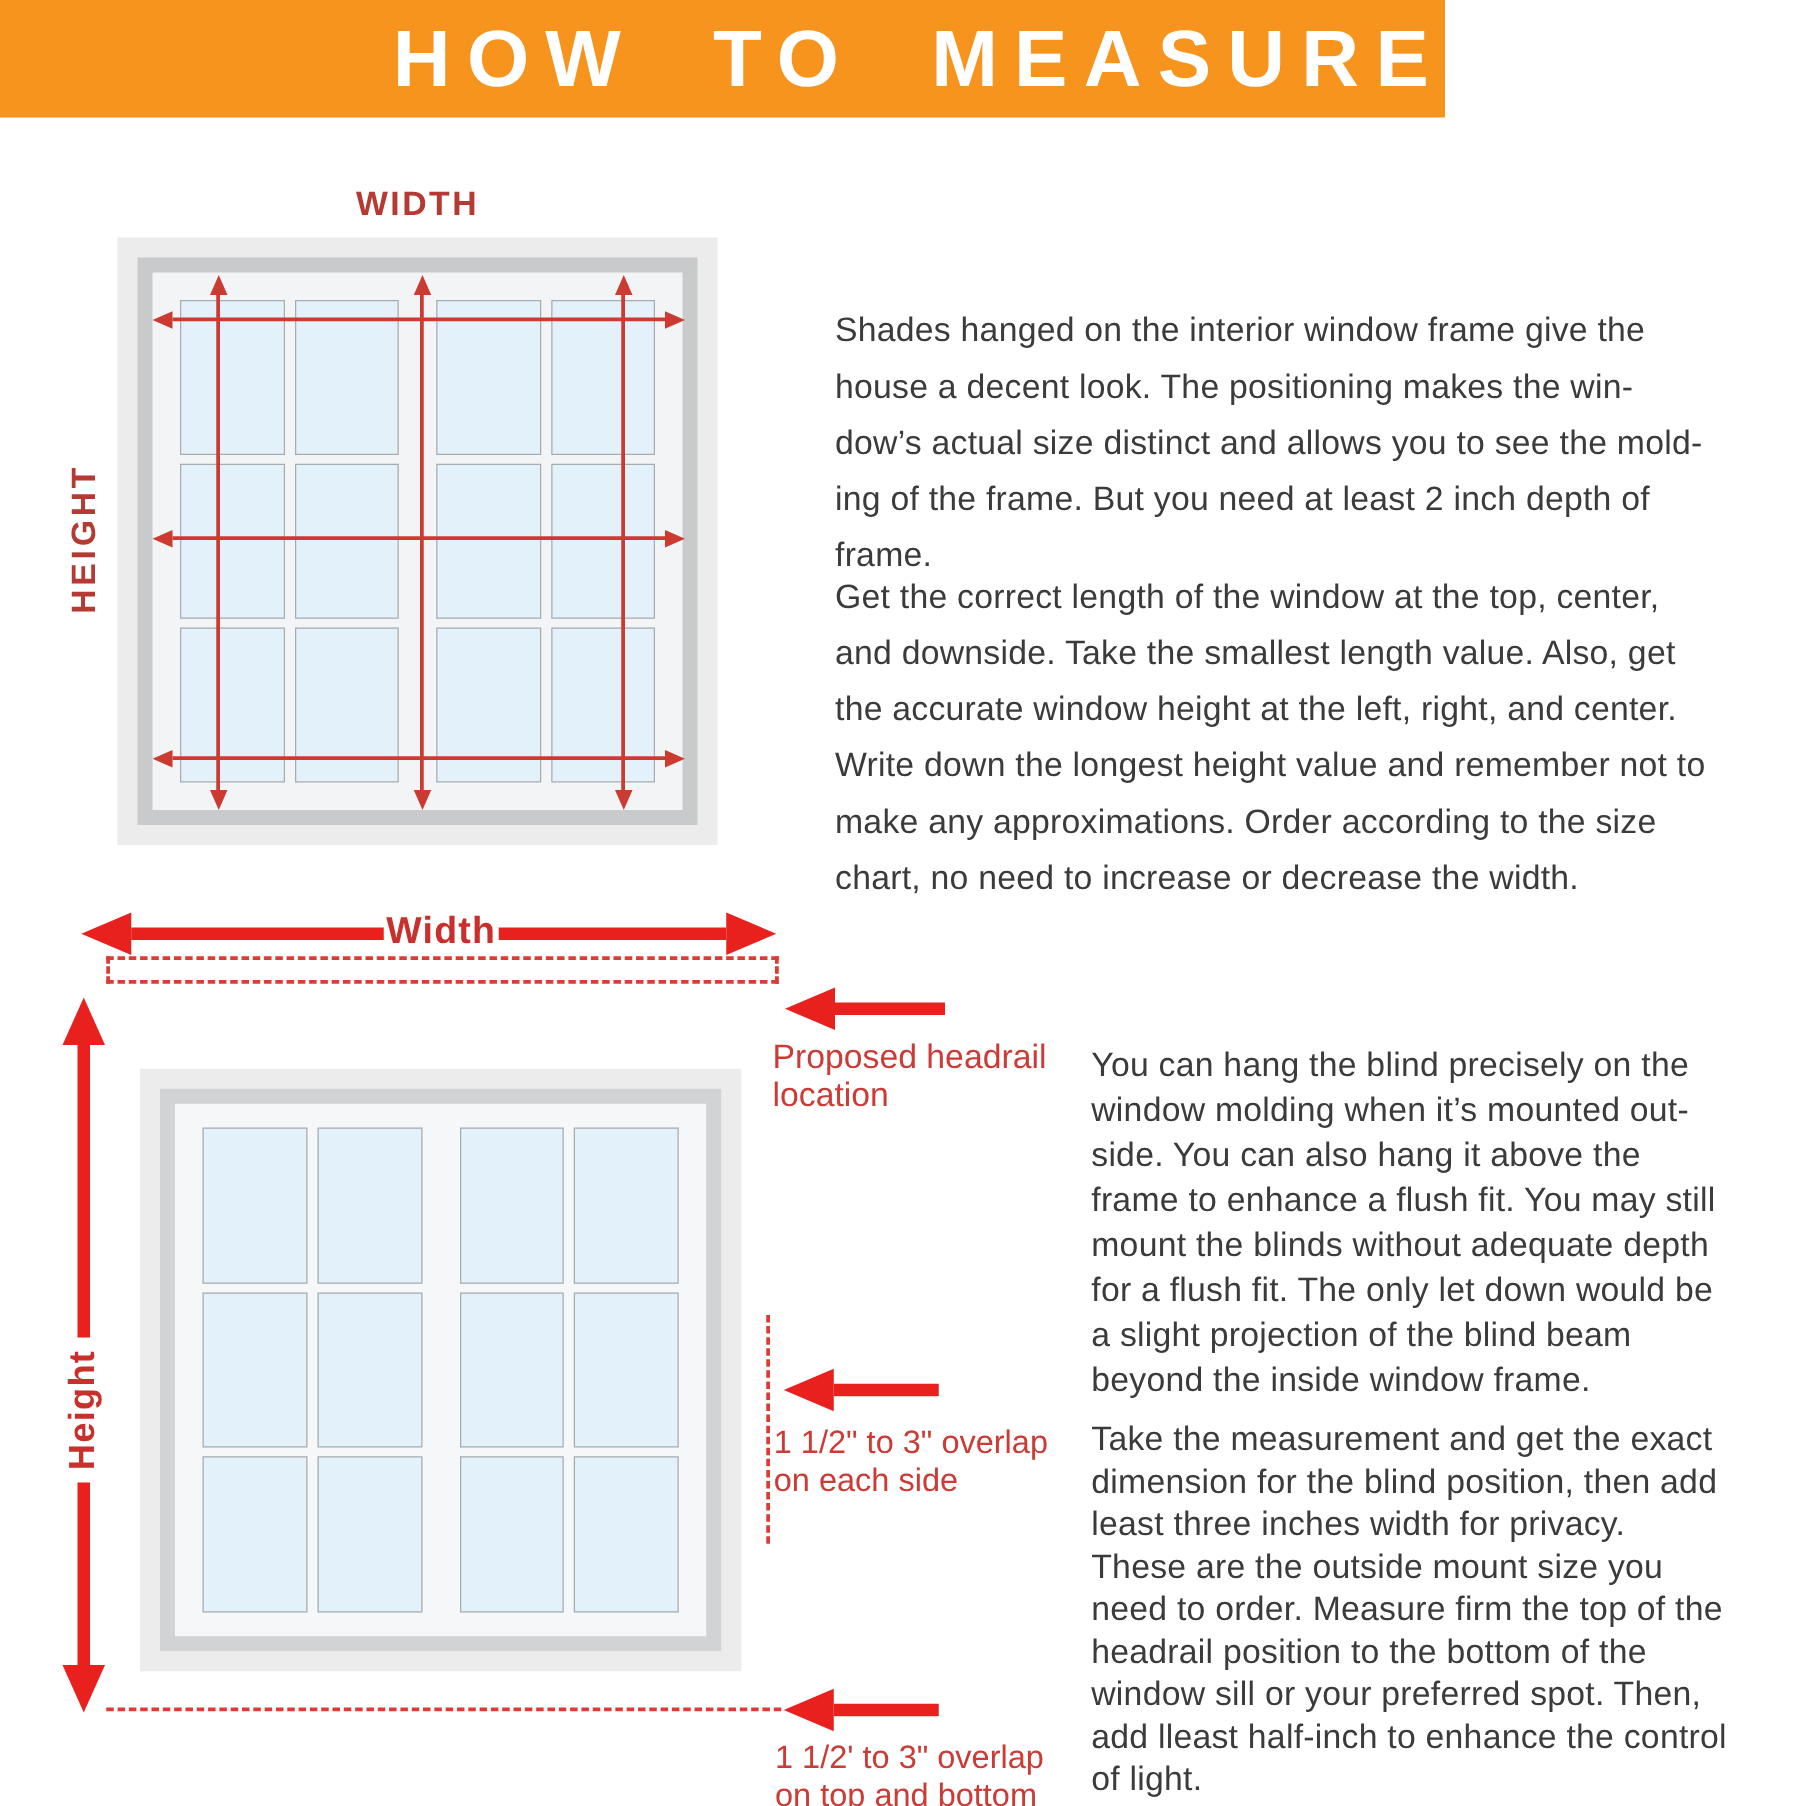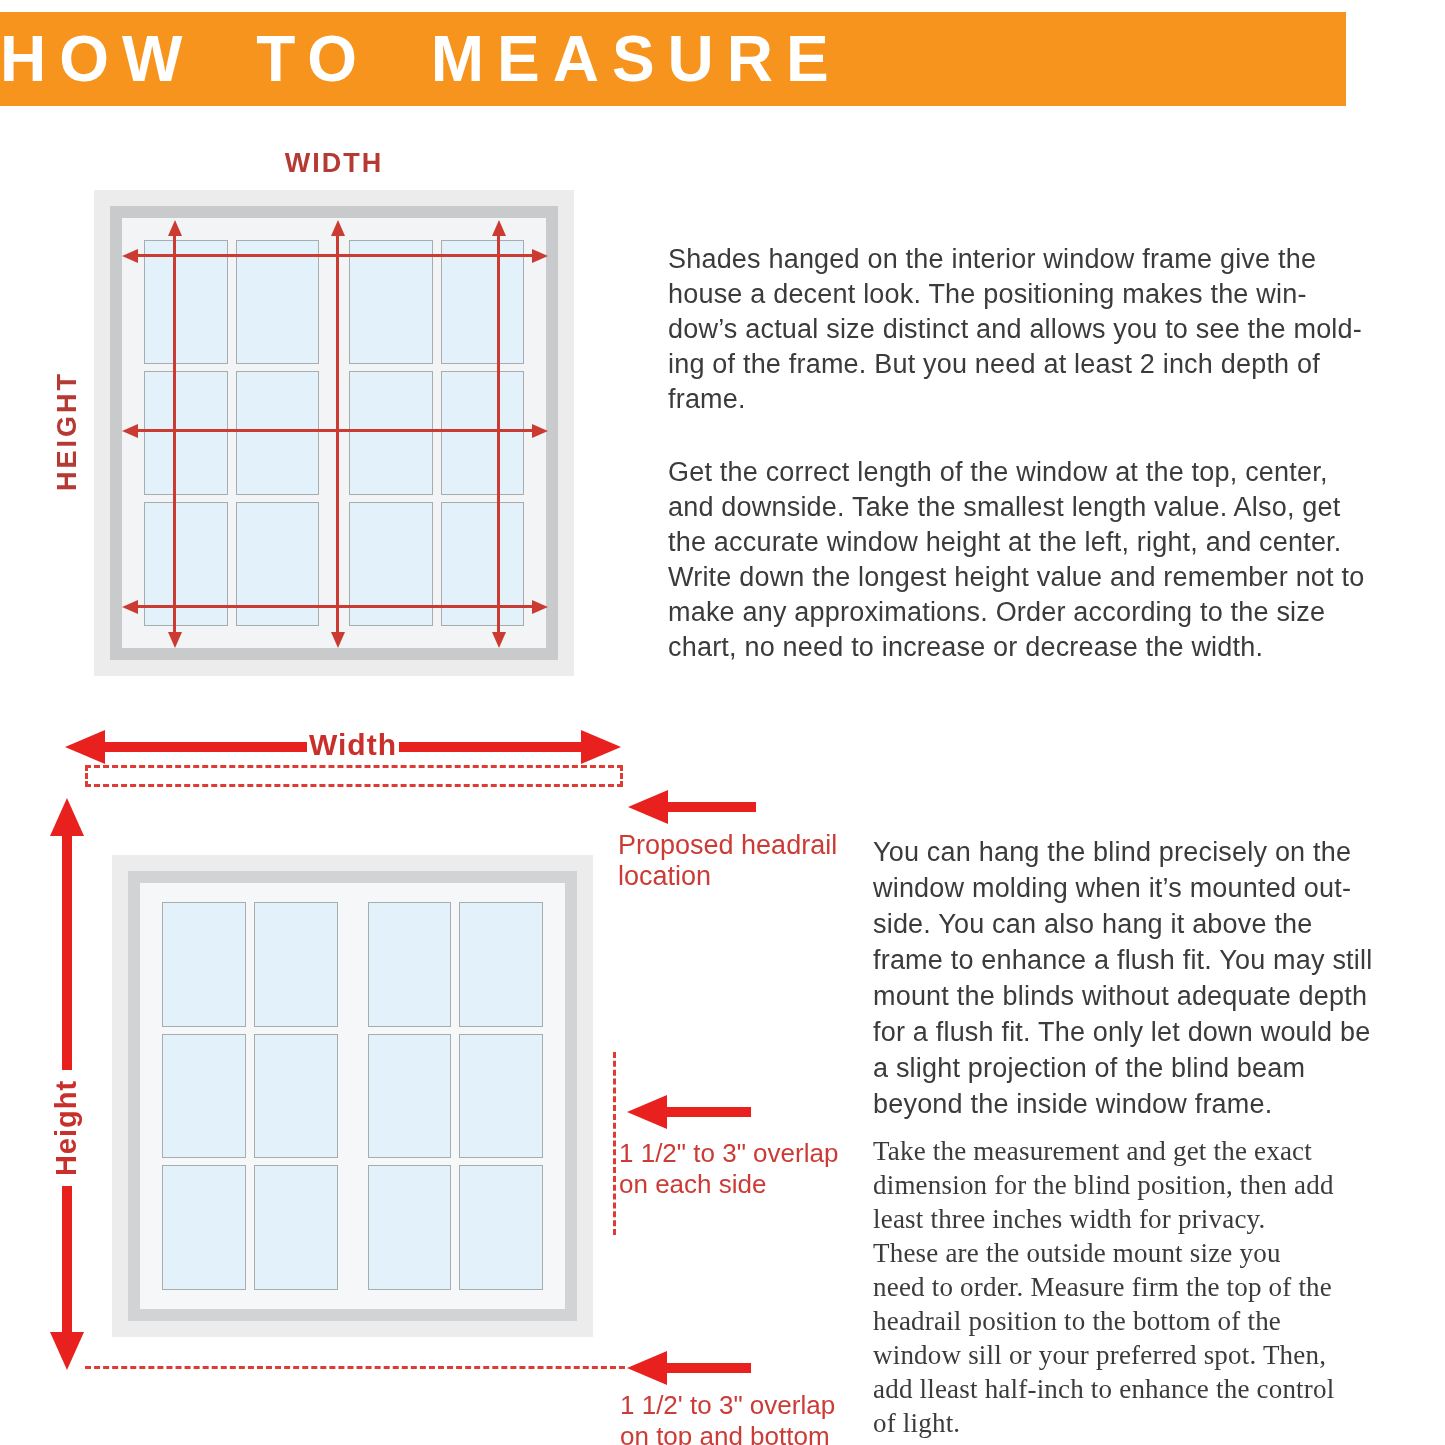--- a/index.html
+++ b/index.html
@@ -2,23 +2,23 @@
 <html style="--banner-bg: #F7941E; --banner-text: #FFFFFF; --heading-orange: #F4A432; --body-text: #3B3B3B; --label-red-dark: #B43A33; --label-red: #C9302C; --annotation-red: #CC3B35; --thin-arrow: #CC3B31; --thick-arrow: #E8201E; --dashed-red: #DE3B35; --frame-outer: #ECECEC; --frame-mid: #C9CACB; --frame-inner: #F3F4F5; --pane-fill: #E3F2FA; --pane-border: #A7ACAF;"><head>
 <meta charset="utf-8">
 <style>
   html,body{margin:0;padding:0;background:#ffffff;}
   .stage{
     position:relative;width:1445px;height:1445px;background:#ffffff;overflow:hidden;
     font-family:"Liberation Sans", sans-serif;
   }
   
   .banner{
-    position:absolute;left:0;top:12px;width:1346px;height:94px;
+    position:absolute;left:0;top:0;width:1156px;height:94px;
     background:var(--banner-bg,#F7941E);
-    display:flex;align-items:center;justify-content:flex-start;
+    display:flex;align-items:center;justify-content:flex-end;
   }
   .banner h1{
     margin:0;color:var(--banner-text,#ffffff);
     font-size:64px;font-weight:bold;letter-spacing:13px;word-spacing:30px;
   }
   
   .window{position:absolute;background:var(--frame-outer,#ececec);}
   .f-mid{position:absolute;inset:16px;background:var(--frame-mid,#c9cacb);}
   .f-inner{position:absolute;inset:28px;background:var(--frame-inner,#f3f4f5);}
   .panes{
@@ -83,23 +83,23 @@
   }
   
   .mount-heading{
     position:absolute;text-align:center;font-weight:bold;font-size:46px;
     letter-spacing:1px;color:var(--heading-orange,#f4a432);margin:0;
   }
   .para{
     position:absolute;font-size:27px;color:var(--body-text,#3b3b3b);
     white-space:pre-line;letter-spacing:0.2px;
   }
-  .para.inside{line-height:35px;}
+  .para.inside{line-height:45px;}
   .para.out1{line-height:36px;}
-  .para.out2{line-height:34px;font-family:Liberation Serif, serif;}
+  .para.out2{line-height:34px;}
 </style>
 </head>
 <body>
 
 <div class="stage">
 
   <header class="banner">
     <h1>HOW TO MEASURE</h1>
   </header>
 

